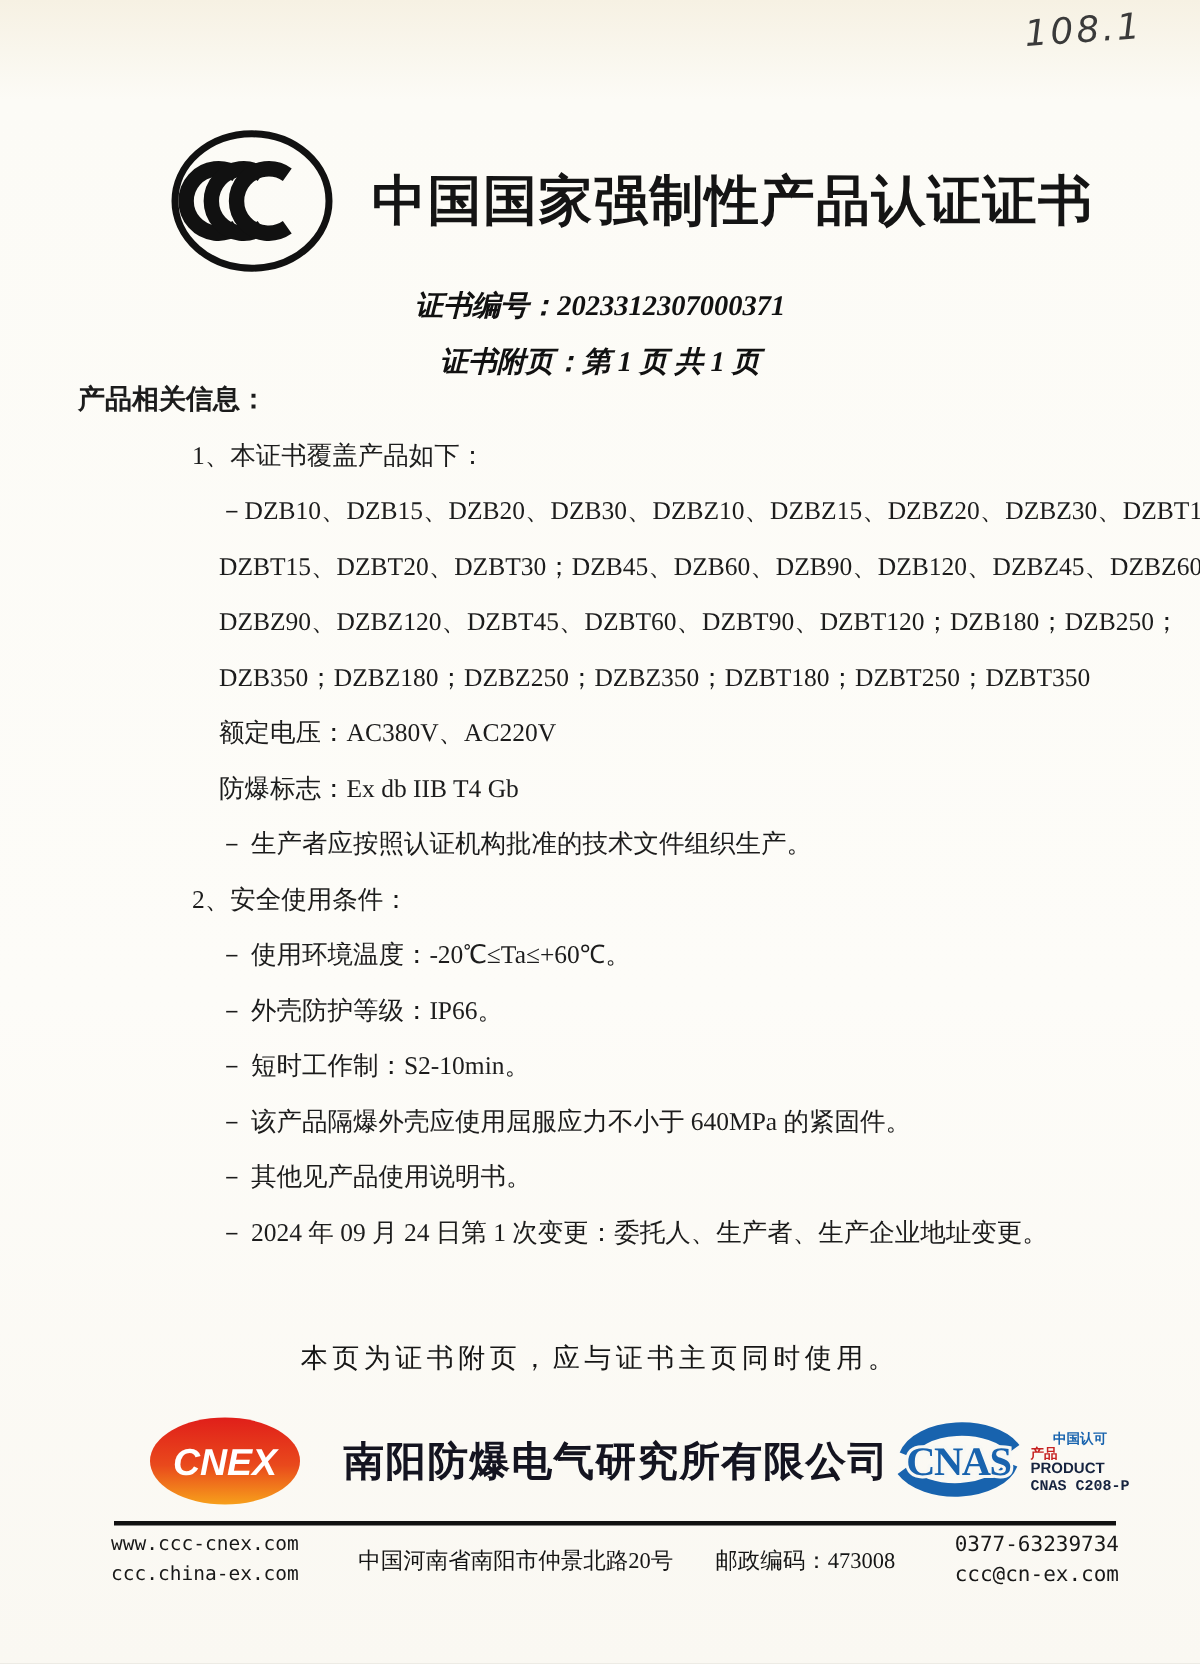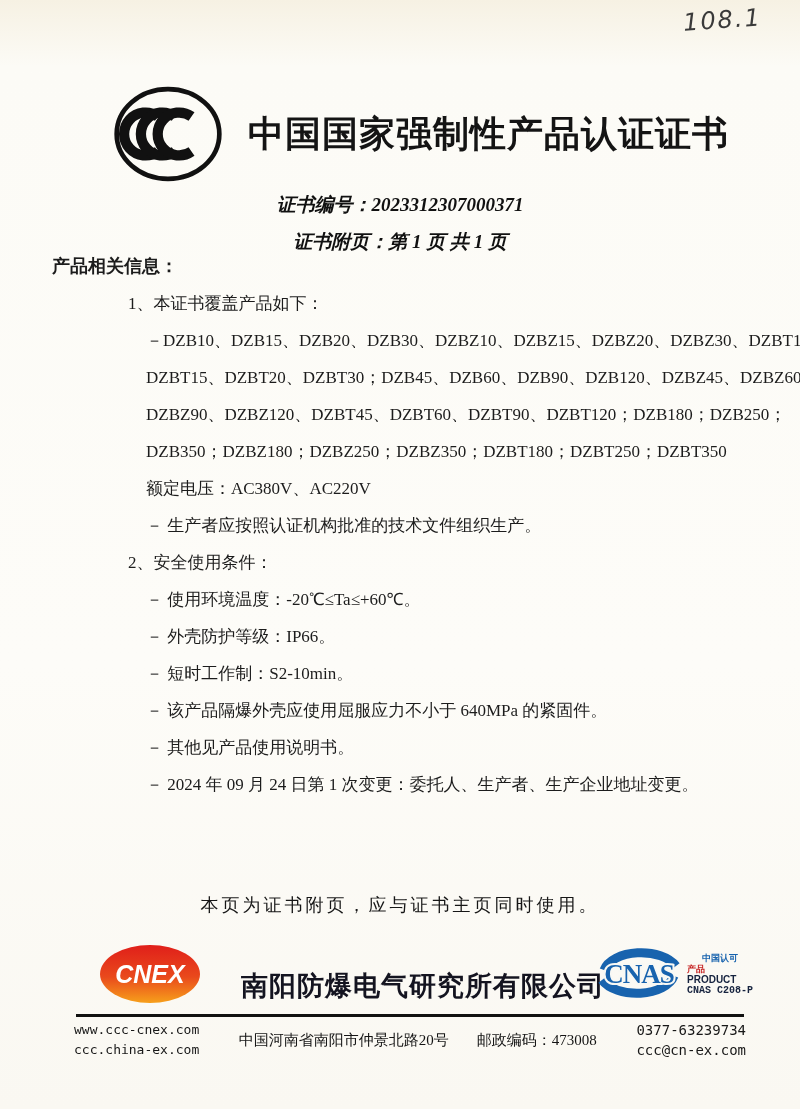--- a/index.html
+++ b/index.html
@@ -47,21 +47,21 @@
   
   .note {
     position: absolute; top: 893px; left: 0; width: 100%;
     text-align: center; font-size: 18px; letter-spacing: 3px; color: #161616;
   }
   
   .footer-band { position: absolute; top: 938px; left: 0; width: 100%; height: 72px; }
   .cnex-logo { position: absolute; left: 98px; top: 4px; }
   .company-name {
     position: absolute; left: 225px; top: 14px; width: 360px;
-    margin: 16px; 
+    margin: 4px; 
     font-family: "Liberation Sans", sans-serif;
     font-weight: bold; font-size: 27px; letter-spacing: 1px;
     color: #141420; white-space: nowrap;
   }
   .cnas-wrap { position: absolute; left: 596px; top: 6px; display: flex; align-items: center; }
   .cnas-side { margin-left: 5px; line-height: 1.15; white-space: nowrap; }
   .cnas-side .s1 { font-size: 9px; color: #1863ae; font-weight: bold; text-align: center; }
   .cnas-side .s2 { font-size: 9px; color: #c62222; font-weight: bold; }
   .cnas-side .s3 { font-size: 10px; color: #16233f; font-weight: bold; font-family: "Liberation Sans", sans-serif; }
   .cnas-side .s4 { font-size: 10px; color: #16233f; font-weight: bold; font-family: Liberation Mono, monospace; }
@@ -101,20 +101,21 @@
   </div>
 
   <div class="content">
       <p class="line heading">产品相关信息：</p>
       <p class="line numbered">1、本证书覆盖产品如下：</p>
       <p class="line item">－DZB10、DZB15、DZB20、DZB30、DZBZ10、DZBZ15、DZBZ20、DZBZ30、DZBT10、</p>
       <p class="line item">DZBT15、DZBT20、DZBT30；DZB45、DZB60、DZB90、DZB120、DZBZ45、DZBZ60、</p>
       <p class="line item">DZBZ90、DZBZ120、DZBT45、DZBT60、DZBT90、DZBT120；DZB180；DZB250；</p>
       <p class="line item">DZB350；DZBZ180；DZBZ250；DZBZ350；DZBT180；DZBT250；DZBT350</p>
       <p class="line item">额定电压：AC380V、AC220V</p>
+      <p class="line item">防爆标志：Ex db IIB T4 Gb</p>
       <p class="line item">－ 生产者应按照认证机构批准的技术文件组织生产。</p>
       <p class="line numbered">2、安全使用条件：</p>
       <p class="line item">－ 使用环境温度：-20℃≤Ta≤+60℃。</p>
       <p class="line item">－ 外壳防护等级：IP66。</p>
       <p class="line item">－ 短时工作制：S2-10min。</p>
       <p class="line item">－ 该产品隔爆外壳应使用屈服应力不小于 640MPa 的紧固件。</p>
       <p class="line item">－ 其他见产品使用说明书。</p>
       <p class="line item">－ 2024 年 09 月 24 日第 1 次变更：委托人、生产者、生产企业地址变更。</p>
     </div>
 

